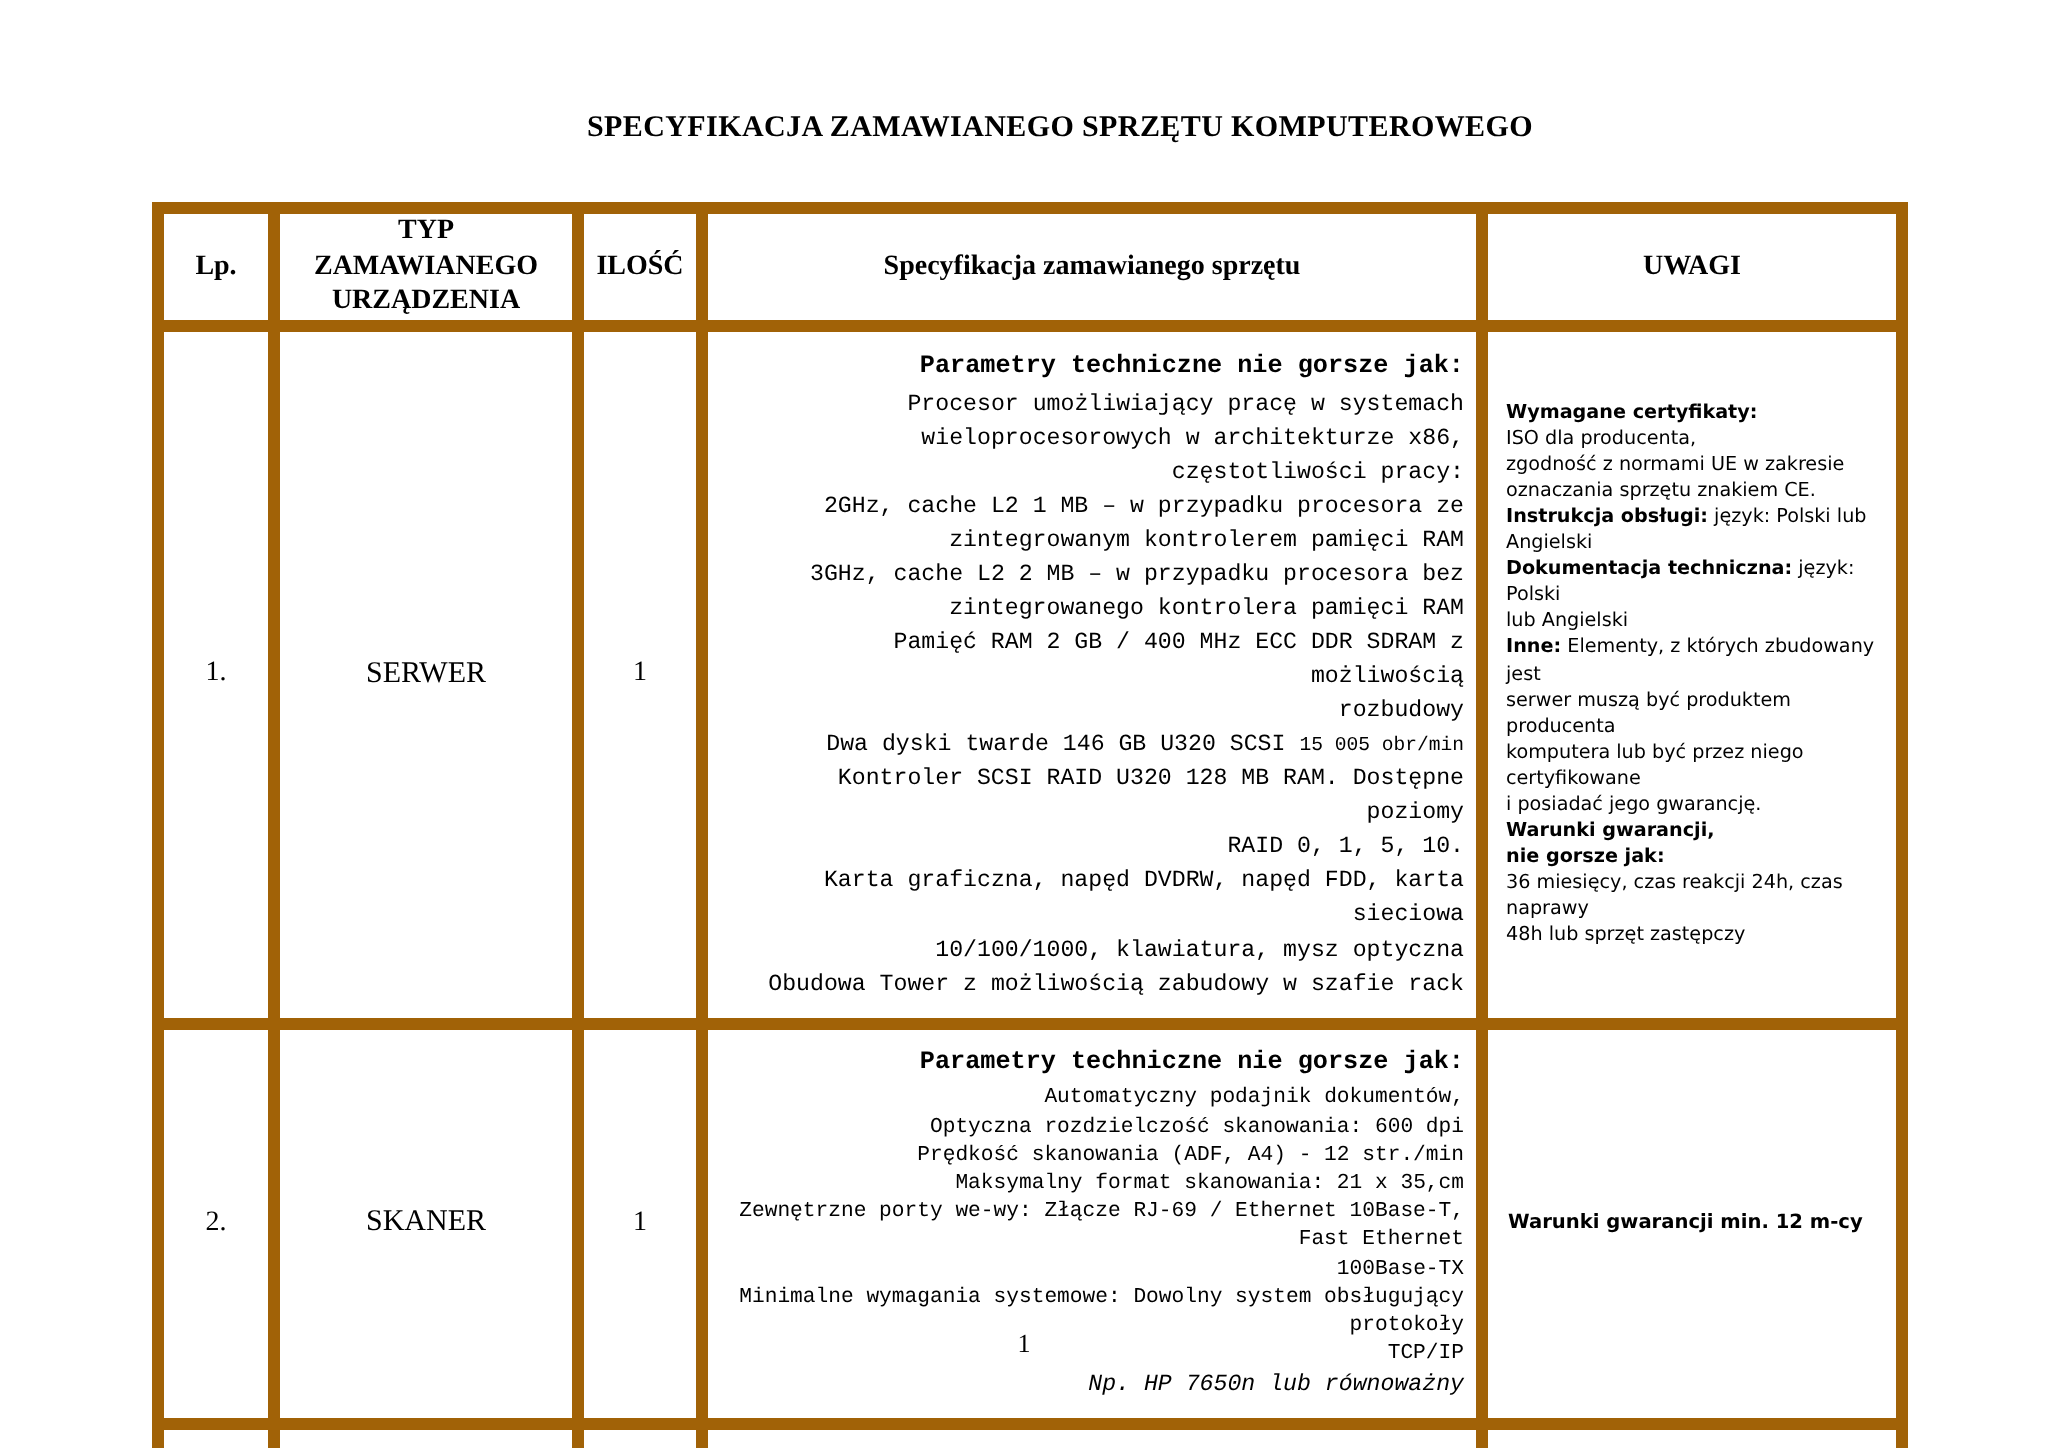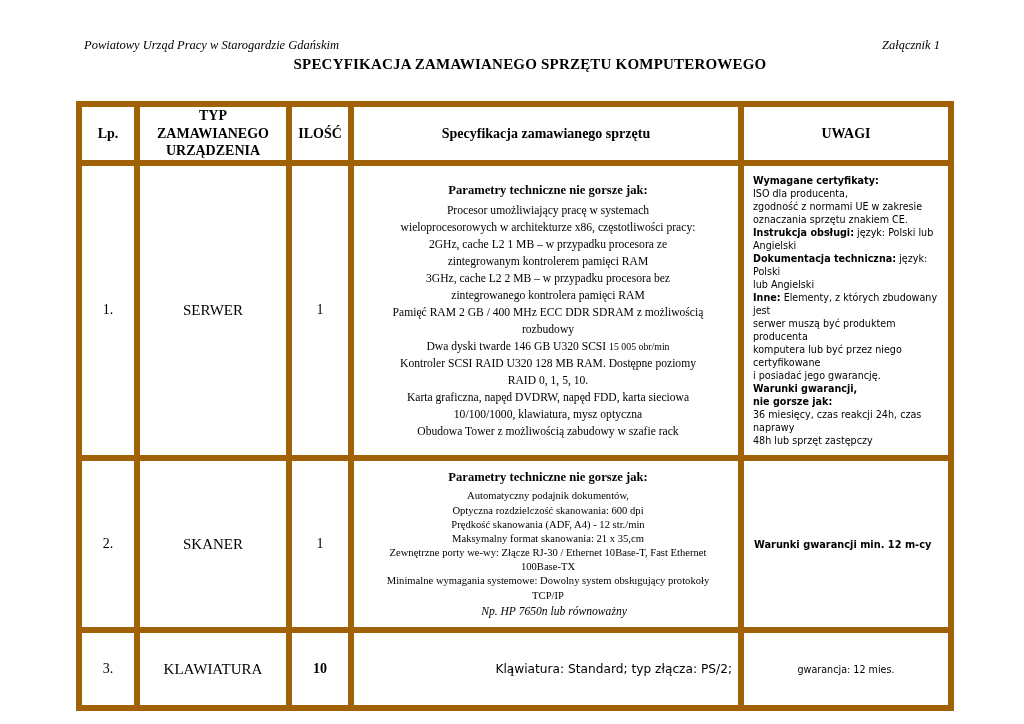--- a/index.html
+++ b/index.html
@@ -76,24 +76,24 @@
     text-align: center;
     font-size: 14.5px;
     font-family: "Liberation Serif", serif;
   }
   .cell-lp { font-size: 14px; }
   .cell-typ { font-size: 15px; }
   .cell-ilosc { font-size: 14px; }
 
   .spec-body {
     padding: 8px 6px 8px 10px;
-    font-family: Liberation Serif, serif;
+    font-family: Liberation Mono, monospace;
     font-size: 11.6px;
     line-height: 1.47;
-    text-align: center;
+    text-align: right;
   }
   .spec-body .lead {
     font-weight: bold;
     font-size: 12.6px;
     display: block;
     margin-bottom: 2px;
   }
   .spec-line { display: block; }
   .spec-line .small {
     font-size: 9.8px;
@@ -148,24 +148,20 @@
     text-align: center;
     font-size: 13px;
     font-family: "Liberation Serif", serif;
   }
 </style>
 </head>
 <body>
 
 <div class="page">
 
-  <div class="header-row">
-    <span>Powiatowy Urząd Pracy w Starogardzie Gdańskim</span>
-    <span>Załącznik 1</span>
-  </div>
 
   <div class="doc-title">SPECYFIKACJA ZAMAWIANEGO SPRZĘTU KOMPUTEROWEGO</div>
 
   <table class="spec">
     <colgroup>
       <col class="col-lp">
       <col class="col-typ">
       <col class="col-ilosc">
       <col class="col-spec">
       <col class="col-uwagi">
@@ -233,21 +229,21 @@
         <td class="cell-center cell-lp">2.</td>
         <td class="cell-center cell-typ">SKANER</td>
         <td class="cell-center cell-ilosc">1</td>
         <td>
           <div class="spec-body small-body">
             <span class="lead">Parametry techniczne nie gorsze jak:</span>
             <span class="spec-line">Automatyczny podajnik dokumentów,</span>
             <span class="spec-line">Optyczna rozdzielczość skanowania: 600 dpi</span>
             <span class="spec-line">Prędkość skanowania (ADF, A4) - 12 str./min</span>
             <span class="spec-line">Maksymalny format skanowania: 21 x 35,cm</span>
-            <span class="spec-line">Zewnętrzne porty we-wy: Złącze RJ-30 / Ethernet 10Base-T, Fast Ethernet</span>
+            <span class="spec-line">Zewnętrzne porty we-wy: Złącze RJ-69 / Ethernet 10Base-T, Fast Ethernet</span>
             <span class="spec-line">100Base-TX</span>
             <span class="spec-line">Minimalne wymagania systemowe: Dowolny system obsługujący protokoły</span>
             <span class="spec-line">TCP/IP</span>
             <span class="italic-line">Np. HP 7650n lub równoważny</span>
           </div>
         </td>
         <td>
           <div class="uwagi-center">Warunki gwarancji min. 12 m-cy</div>
         </td>
       </tr>

